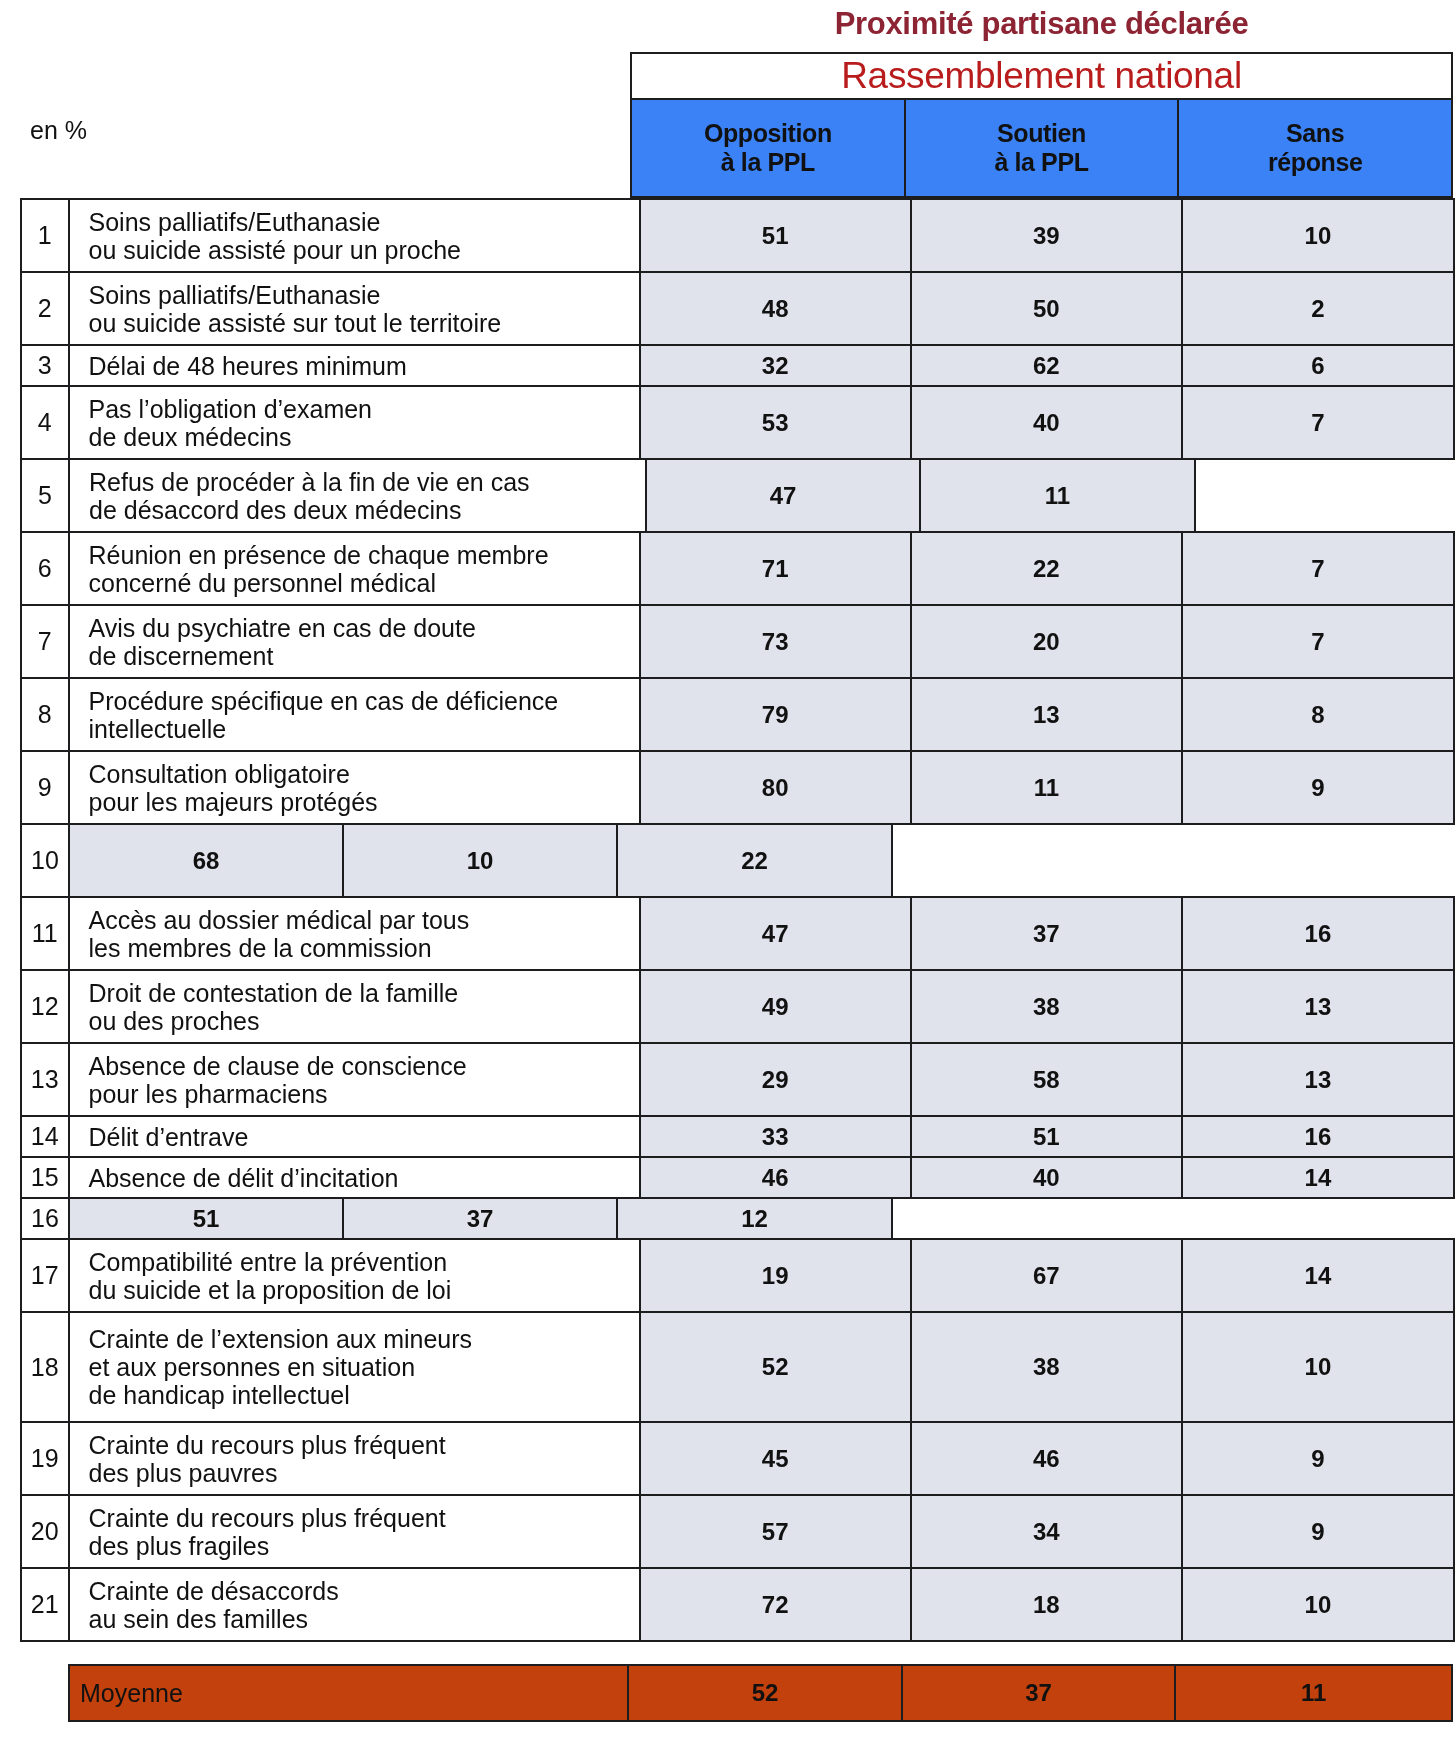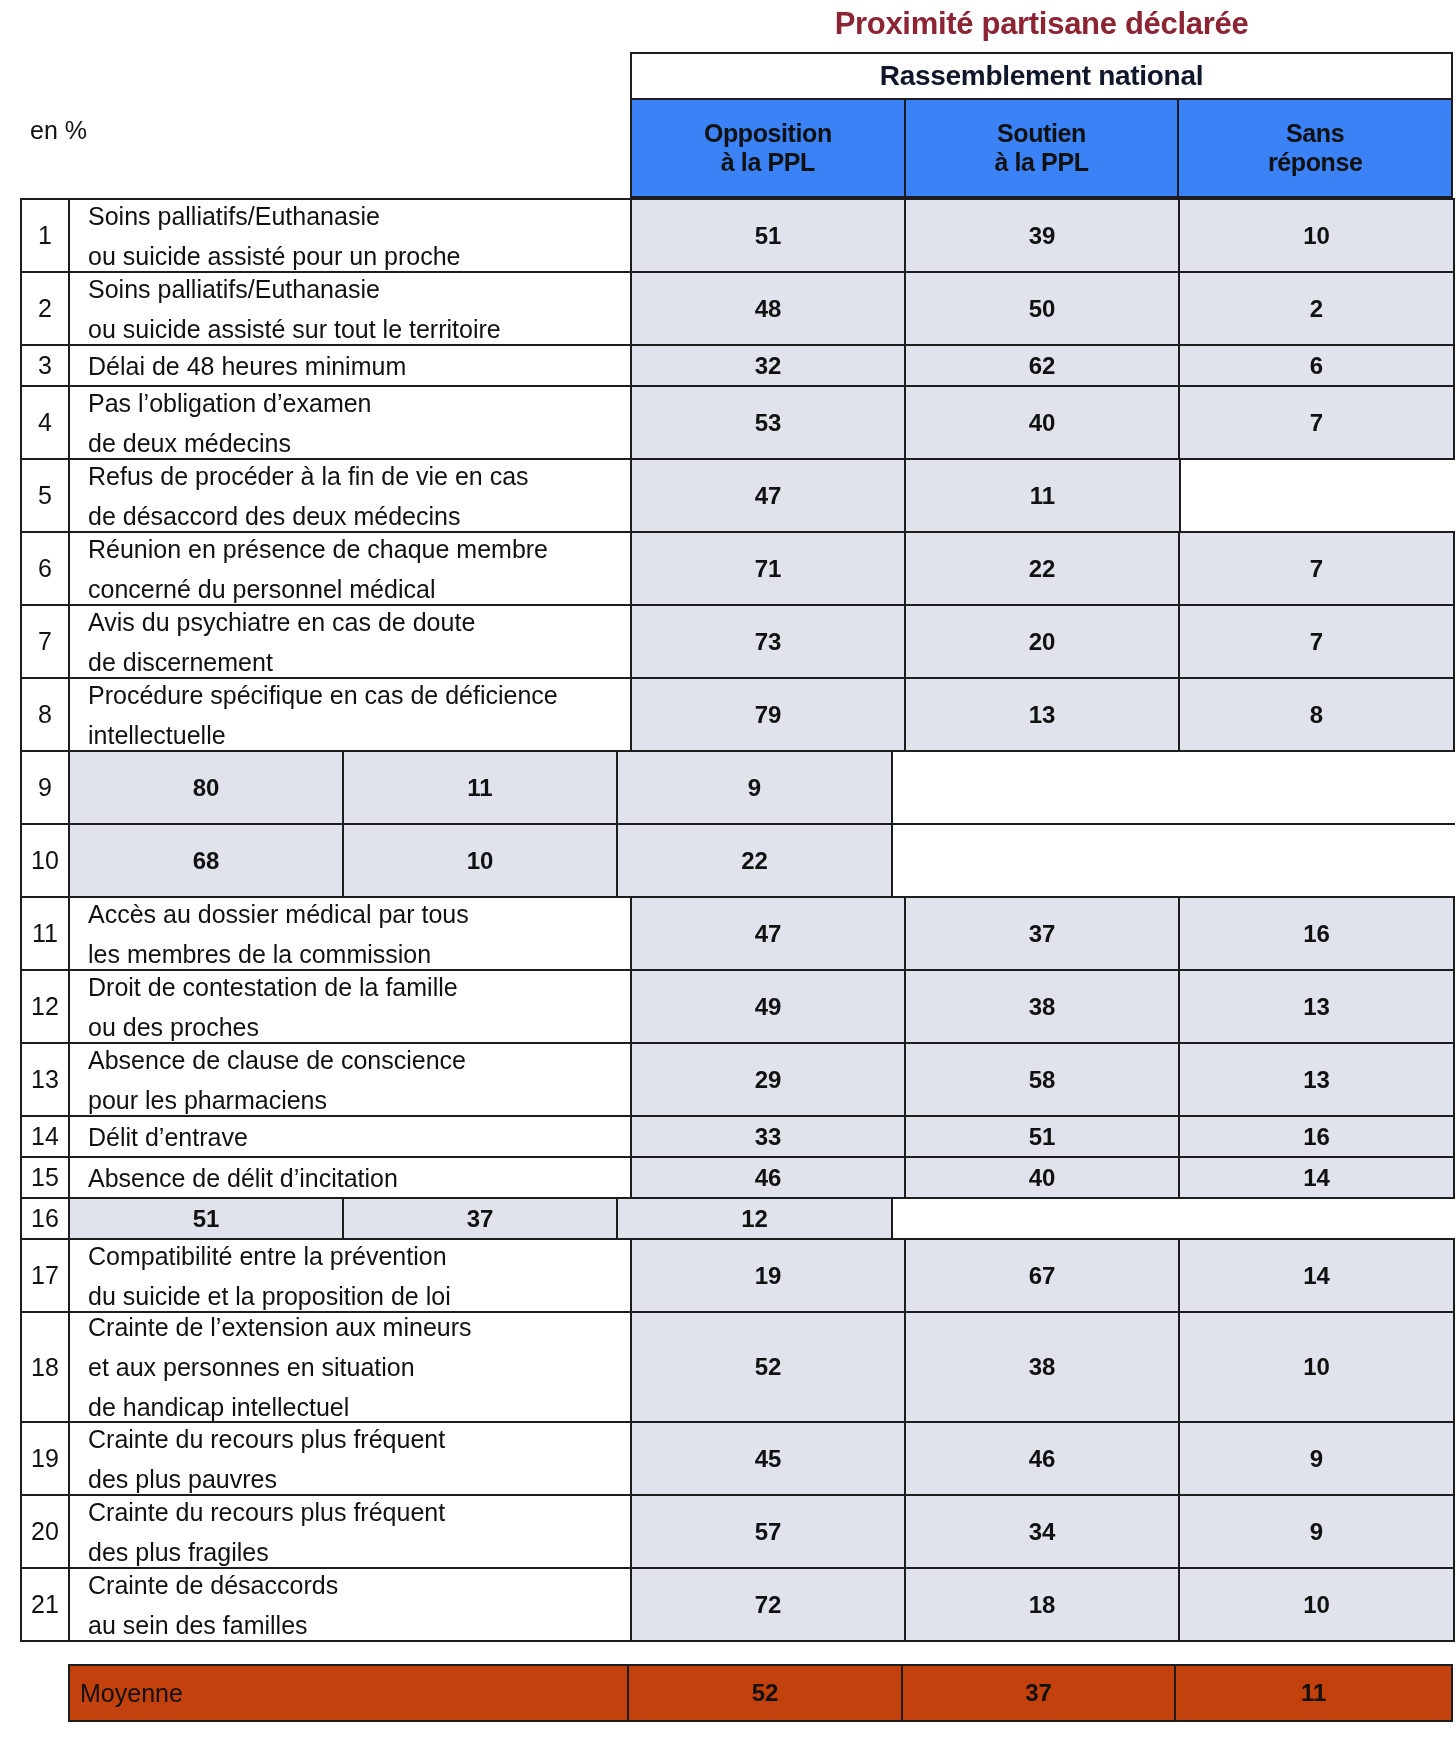--- a/index.html
+++ b/index.html
@@ -13,21 +13,21 @@
   .title {
     position:absolute; left:630px; top:6px; width:823px;
     text-align:center;
     font-size:31px; font-weight:bold; letter-spacing:-0.3px;
     color:#8c2433;
   }
   .rn-box {
     position:absolute; left:630px; top:52px; width:823px; height:48px;
     box-sizing:border-box; border:2px solid #1d1d1f; background:#fff;
     display:flex; align-items:center; justify-content:center;
-    font-size:28px; font-weight:bold; color:#0f172a; letter-spacing:-0.3px;
+    font-size:37px; font-weight:normal; color:#b91c1c; letter-spacing:-0.3px;
   }
   .col-headers {
     position:absolute; left:630px; top:100px; width:823px; height:98px;
     box-sizing:border-box; display:flex;
     border:2px solid #1d1d1f; border-top:none;
     background:#3b82f6;
   }
   .hcell {
     flex:1; display:flex; align-items:center; justify-content:center;
     text-align:center; white-space:pre-line;
@@ -43,21 +43,21 @@
   .body {
     position:absolute; left:20px; top:198px; width:1435px;
     border-top:2px solid #1d1d1f;
   }
   .row { display:flex; box-sizing:border-box; border-left:2px solid #1d1d1f; border-bottom:2px solid #1d1d1f; }
   .r1 { height:41px; }
   .r2 { height:73px; }
   .r3 { height:110px; }
   .cell { box-sizing:border-box; display:flex; align-items:center; border-right:2px solid #1d1d1f; }
   .cell.num { width:48px; justify-content:center; font-size:25px; background:#fff; }
-  .cell.label { width:562px; padding-left:18px; font-size:25px; line-height:40px; white-space:pre-line; background:#fff; }
+  .cell.label { width:562px; padding-left:4px; font-size:25px; line-height:28px; white-space:pre-line; background:#fff;margin-left:15px; }
   .cell.val { width:274px; justify-content:center; font-size:24px; font-weight:bold; background:#e1e3ec; }
   .cell.val:last-child { width:275px; }
   .moyenne {
     position:absolute; left:68px; top:1664px; width:1385px; height:58px;
     box-sizing:border-box; display:flex;
     border:2px solid #1d1d1f; background:#c2410c;
   }
   .moyenne .mlabel {
     box-sizing:border-box; width:560px; display:flex; align-items:center;
     padding-left:10px; font-size:25px; border-right:2px solid #1d1d1f;
@@ -155,20 +155,22 @@
       <div class="cell num">8</div>
       <div class="cell label">Procédure spécifique en cas de déficience
 intellectuelle</div>
       <div class="cell val">79</div>
       <div class="cell val">13</div>
       <div class="cell val">8</div>
     </div>
 
     <div class="row r2">
       <div class="cell num">9</div>
+      <div class="cell label">Consultation obligatoire
+pour les majeurs protégés</div>
       <div class="cell val">80</div>
       <div class="cell val">11</div>
       <div class="cell val">9</div>
     </div>
 
     <div class="row r2">
       <div class="cell num">10</div>
       <div class="cell val">68</div>
       <div class="cell val">10</div>
       <div class="cell val">22</div>

